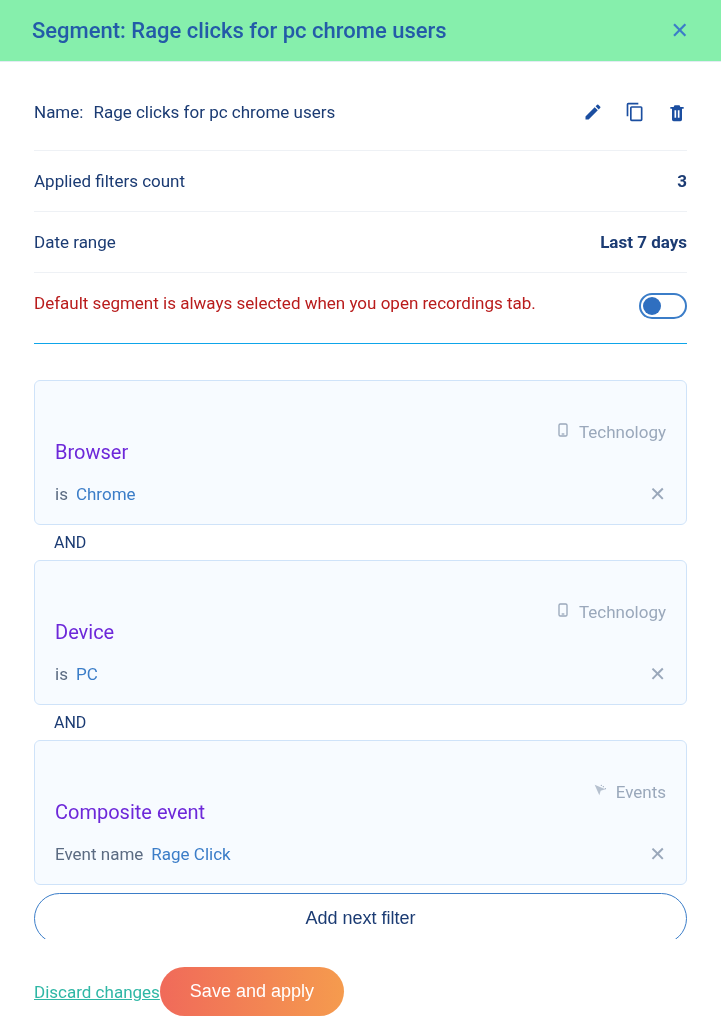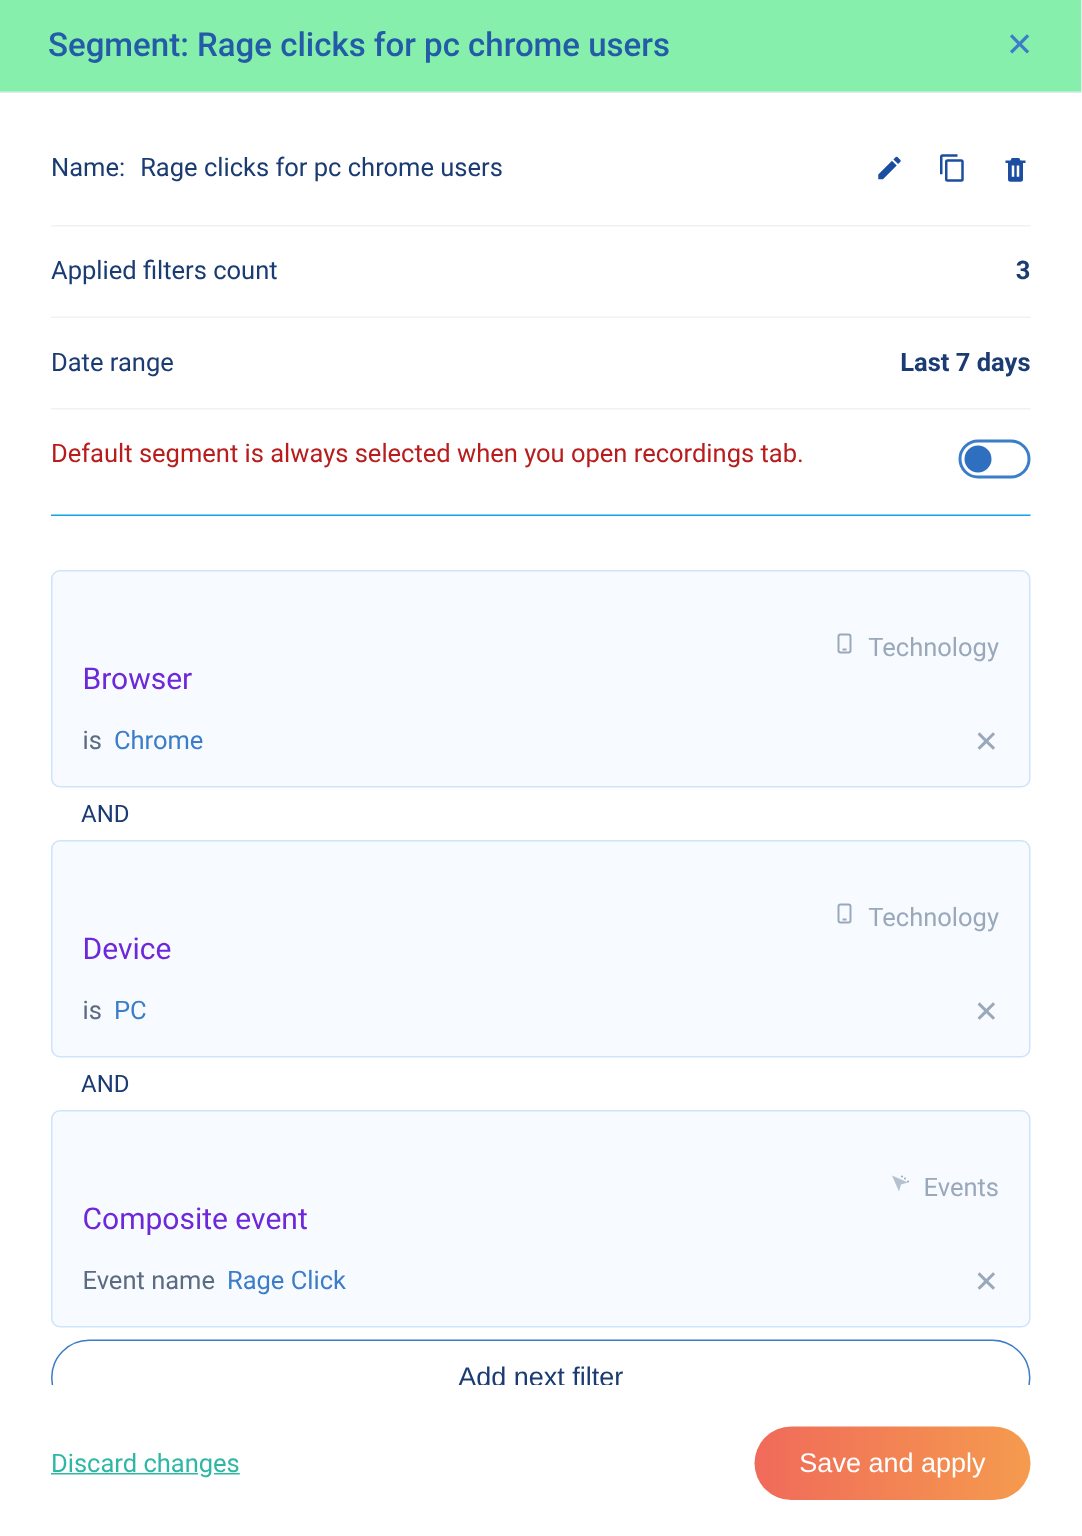--- a/index.html
+++ b/index.html
@@ -93,22 +93,22 @@
     border: 1.5px solid #3b7dc8;
     background: #fff;
     color: #1b3b73;
     font-size: 18px;
     border-radius: 28px;
     padding: 14px 0;
     text-align: center;
     cursor: pointer;
   }
   .footer {
-    display: flex; justify-content: space-between; align-items: center;
-    padding: 28px 34px 24px 34px;
+    display: flex; align-items: center;
+    padding: 28px 34px 8px 34px;
   }
   .discard {
     color: #2fb7a5; text-decoration: underline; font-size: 17px; cursor: pointer;
   }
   .save {
     background: linear-gradient(90deg, #f06a5a 0%, #f59b4e 100%);
     color: #fff; font-size: 18px; font-weight: 500;
     border: none; border-radius: 28px;
     padding: 14px 30px; cursor: pointer;
   }

